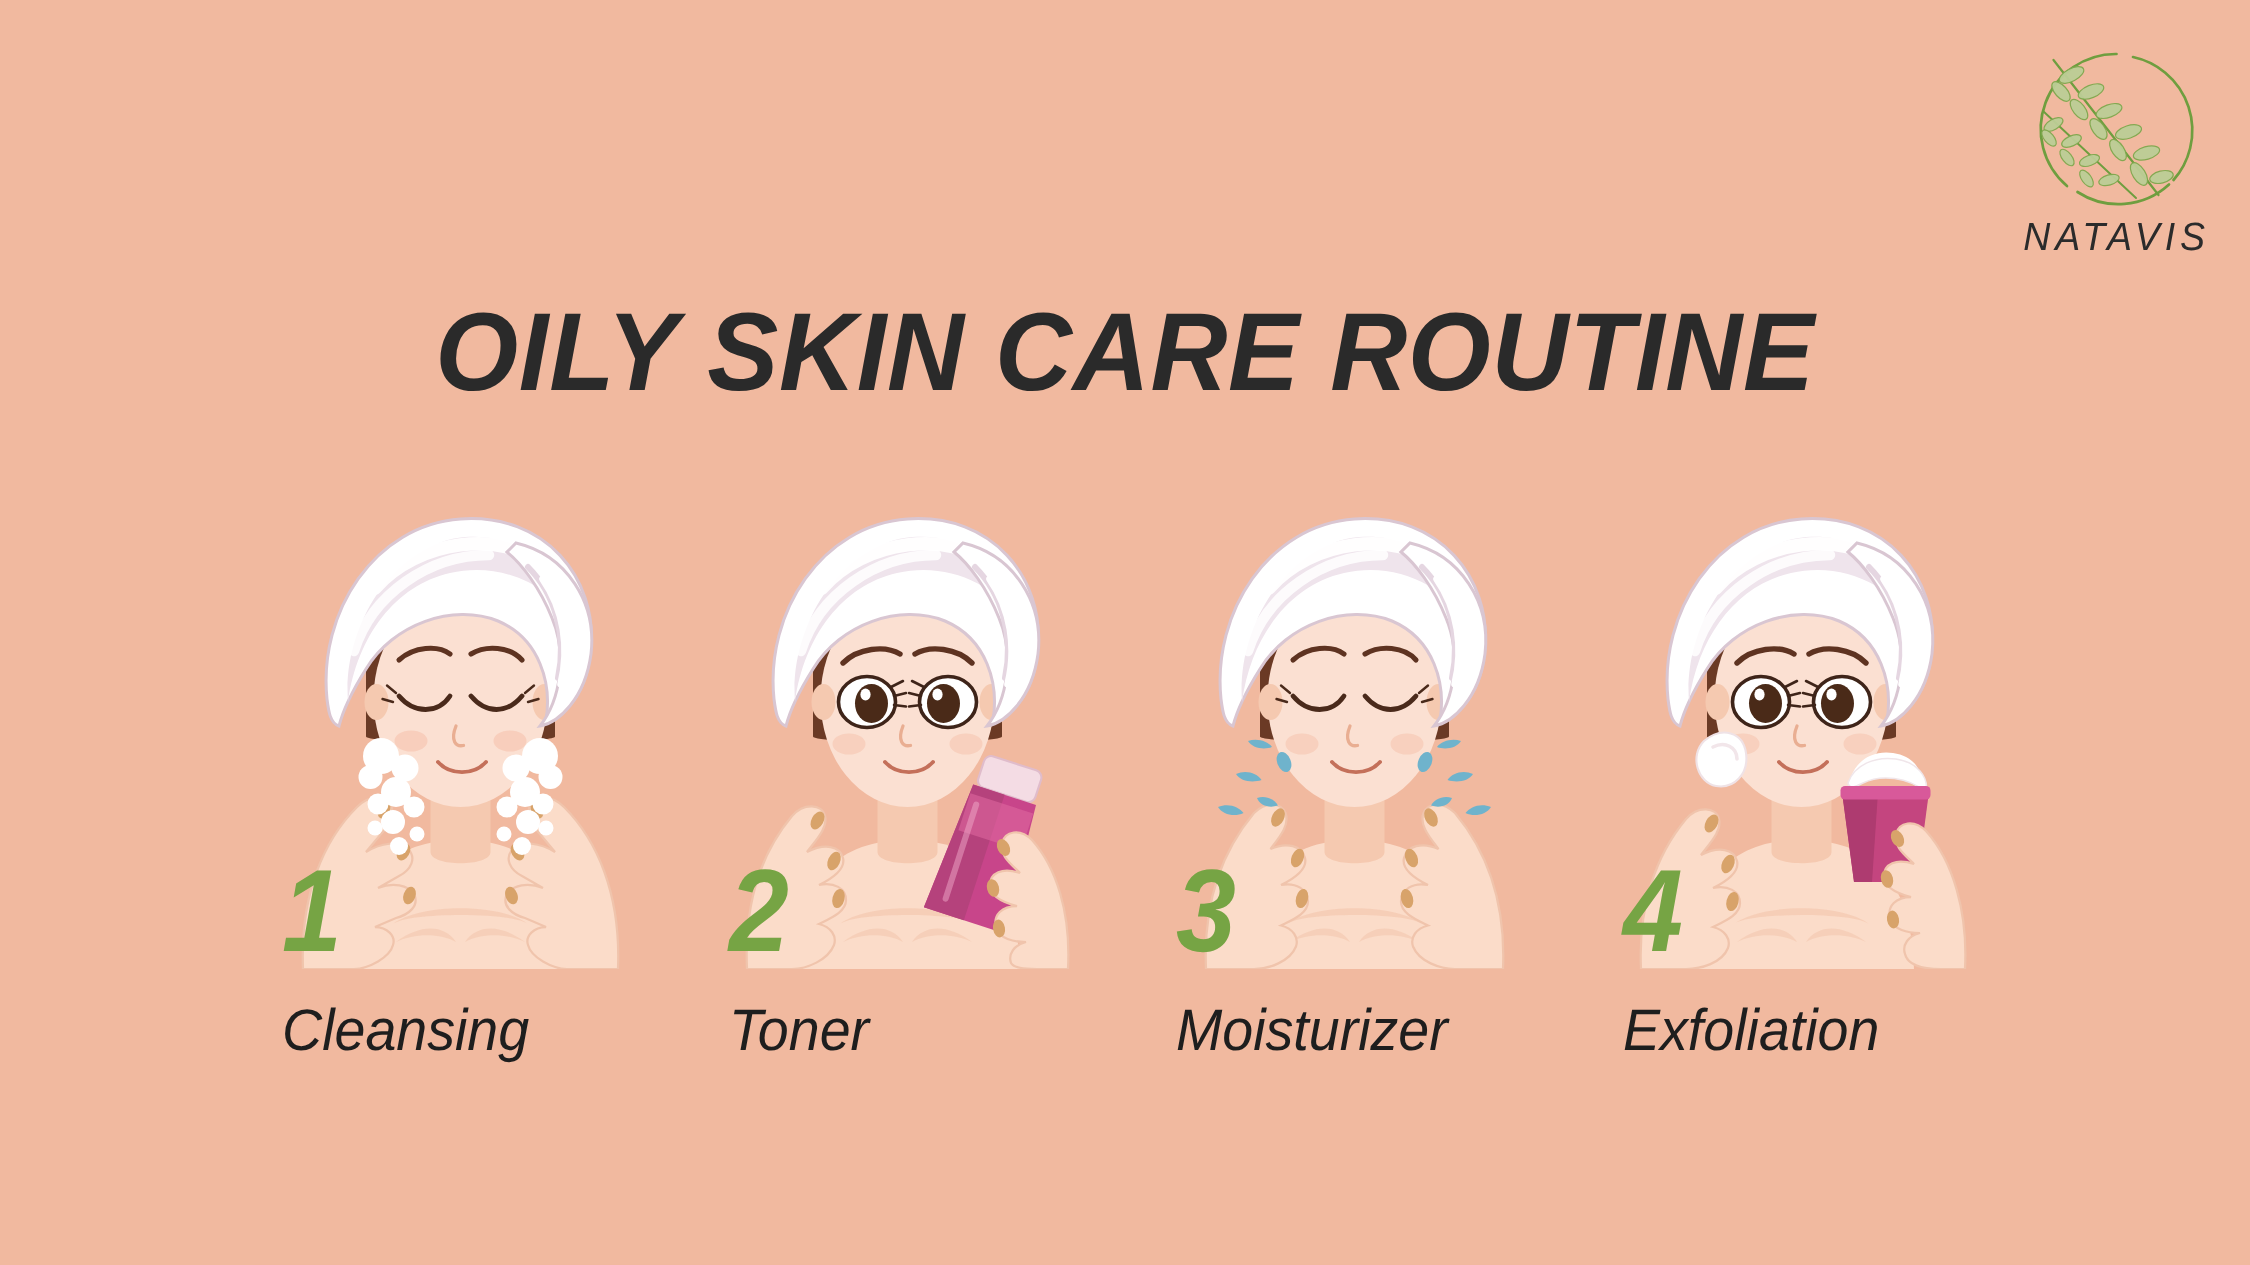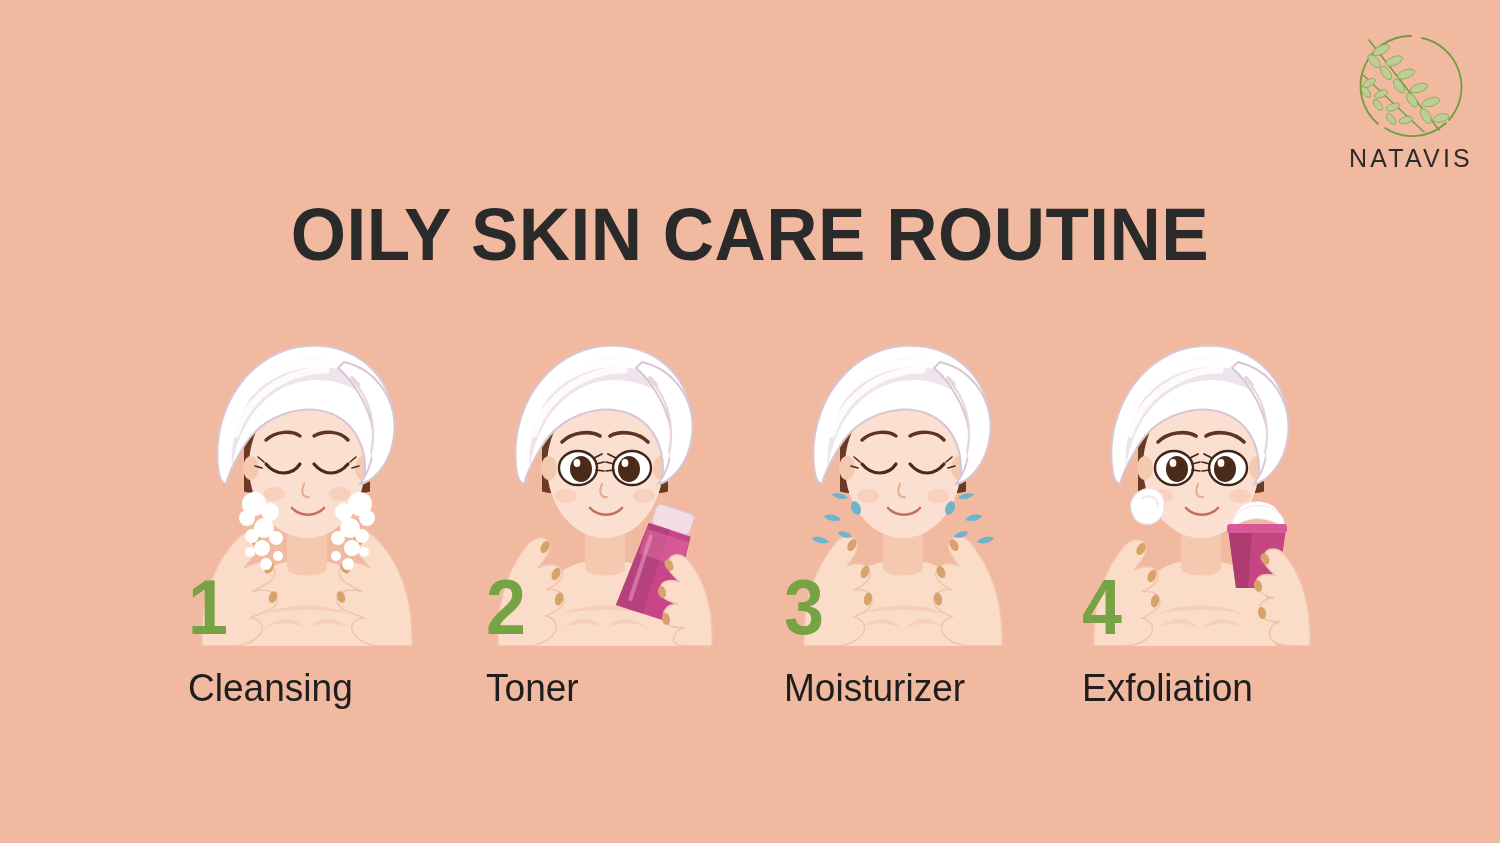--- a/index.html
+++ b/index.html
@@ -7,20 +7,21 @@
     padding: 0;
     background: #F1B99F;
   }
   #canvas {
     position: relative;
     width: 1500px;
     height: 843px;
     background: #F1B99F;
     overflow: hidden;
     font-family: "Liberation Sans", sans-serif;
+    font-style: italic;
   }
 
   
   #logo {
     position: absolute;
     left: 1336px;
     top: 28px;
     width: 150px;
     height: 160px;
   }

